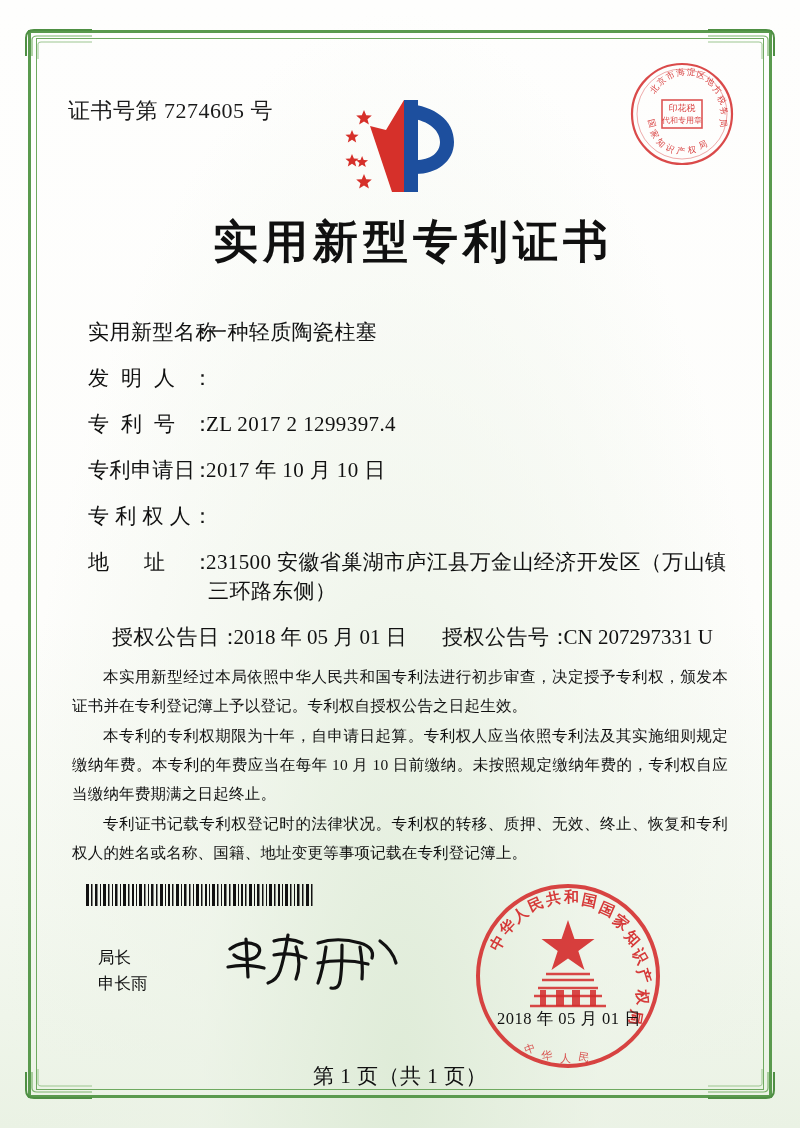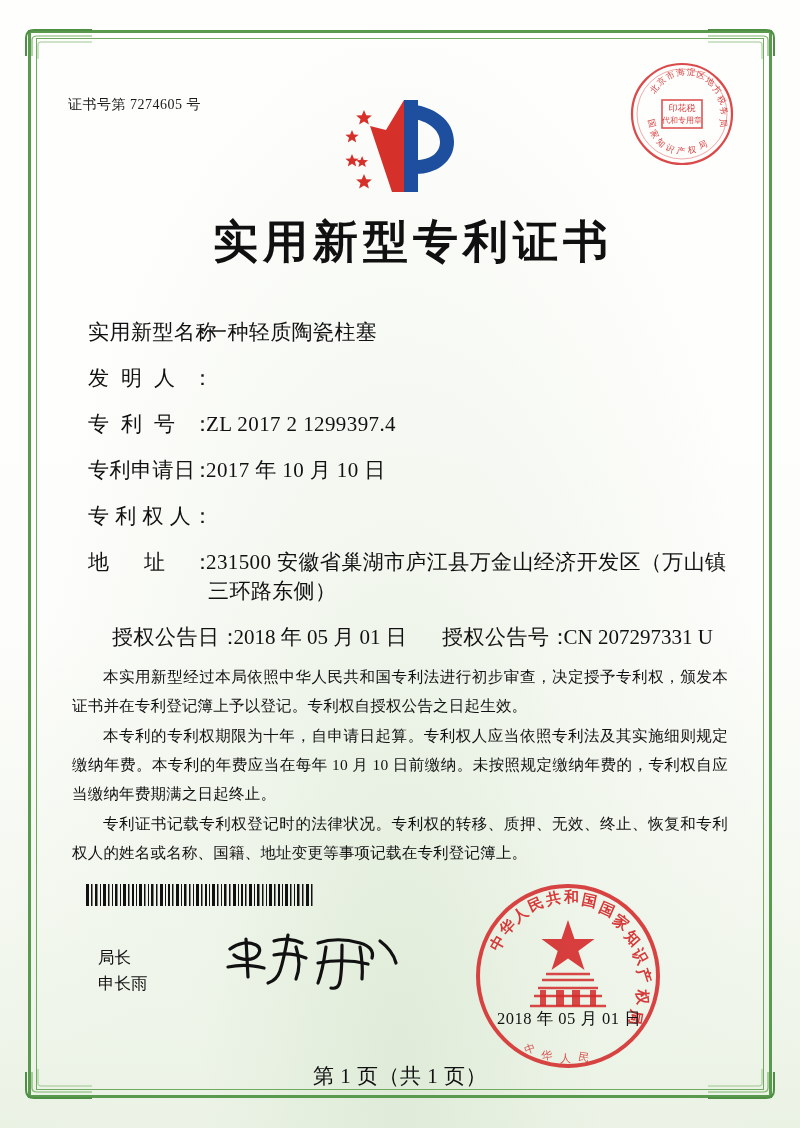--- a/index.html
+++ b/index.html
@@ -43,21 +43,21 @@
   .c-tl { left: 24px; top: 26px; }
   .c-tr { right: 24px; top: 26px; transform: scaleX(-1); }
   .c-bl { left: 24px; bottom: 26px; transform: scaleY(-1); }
   .c-br { right: 24px; bottom: 26px; transform: scale(-1,-1); }
 
   
   .cert-no {
     position: absolute;
     left: 68px;
     top: 96px;
-    font-size: 14px;
+    font-size: 22px;
     color: #1a1a1a;
     letter-spacing: 0.5px;
     white-space: nowrap;
   }
 
   
   .logo {
     position: absolute;
     left: 330px;
     top: 92px;

